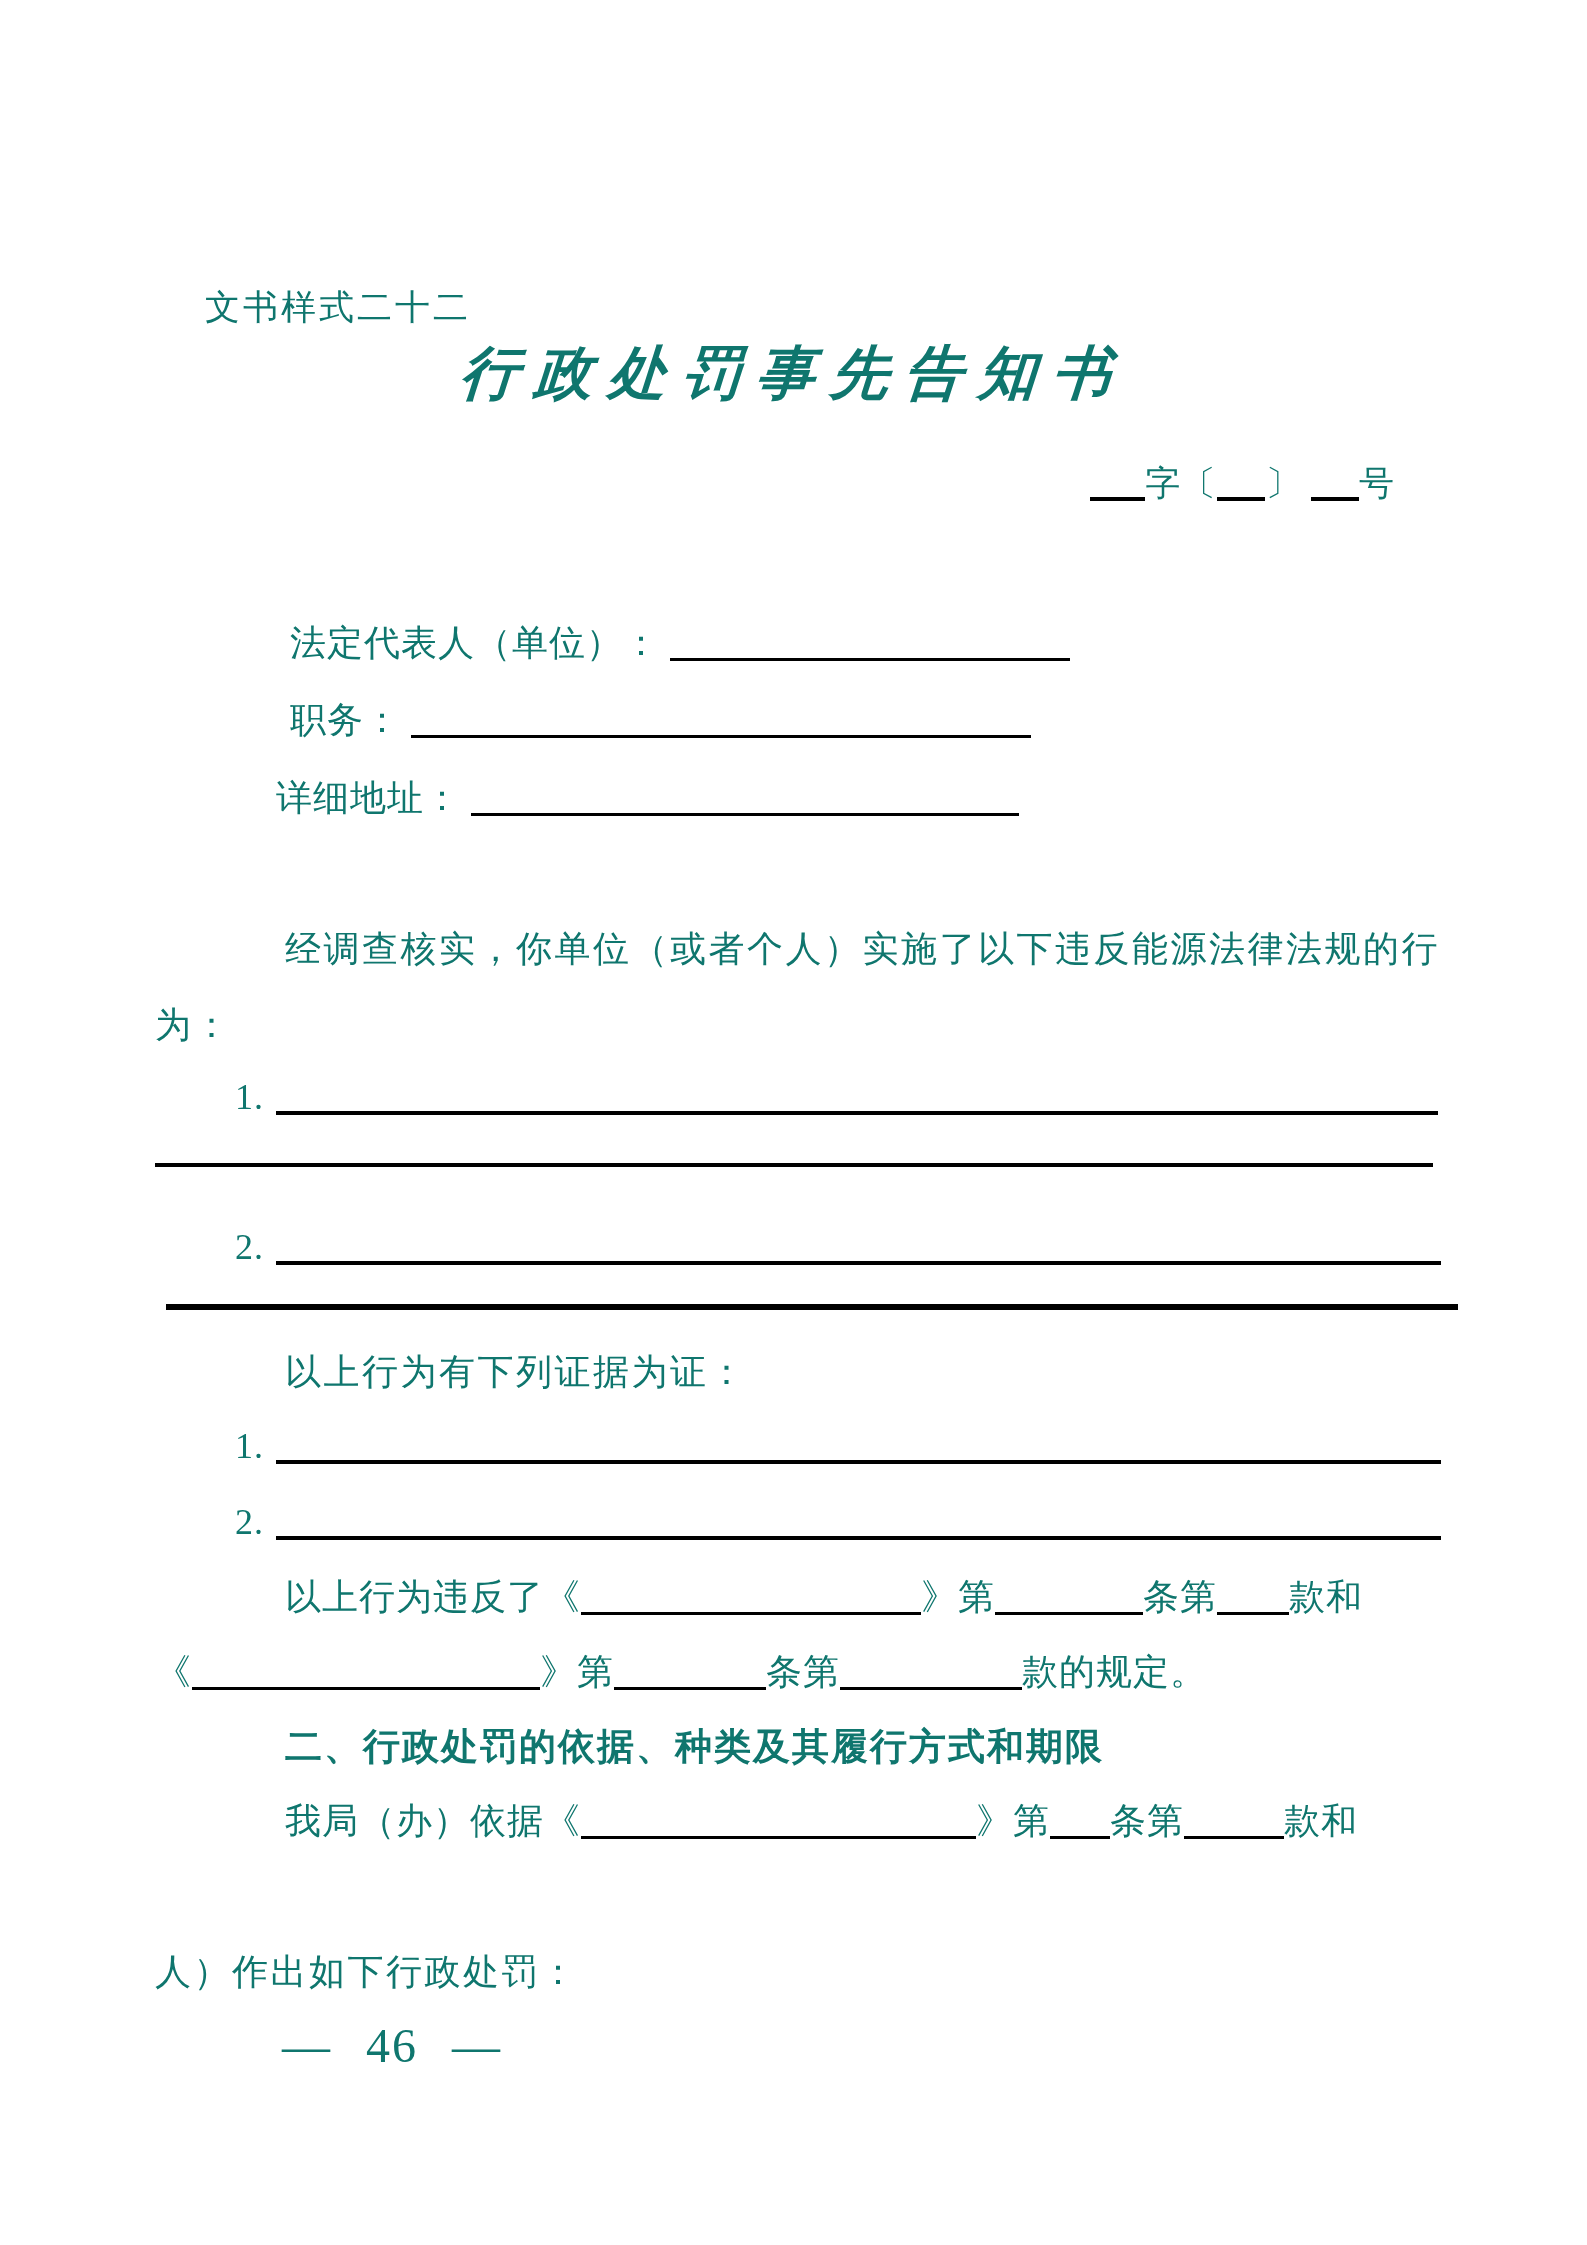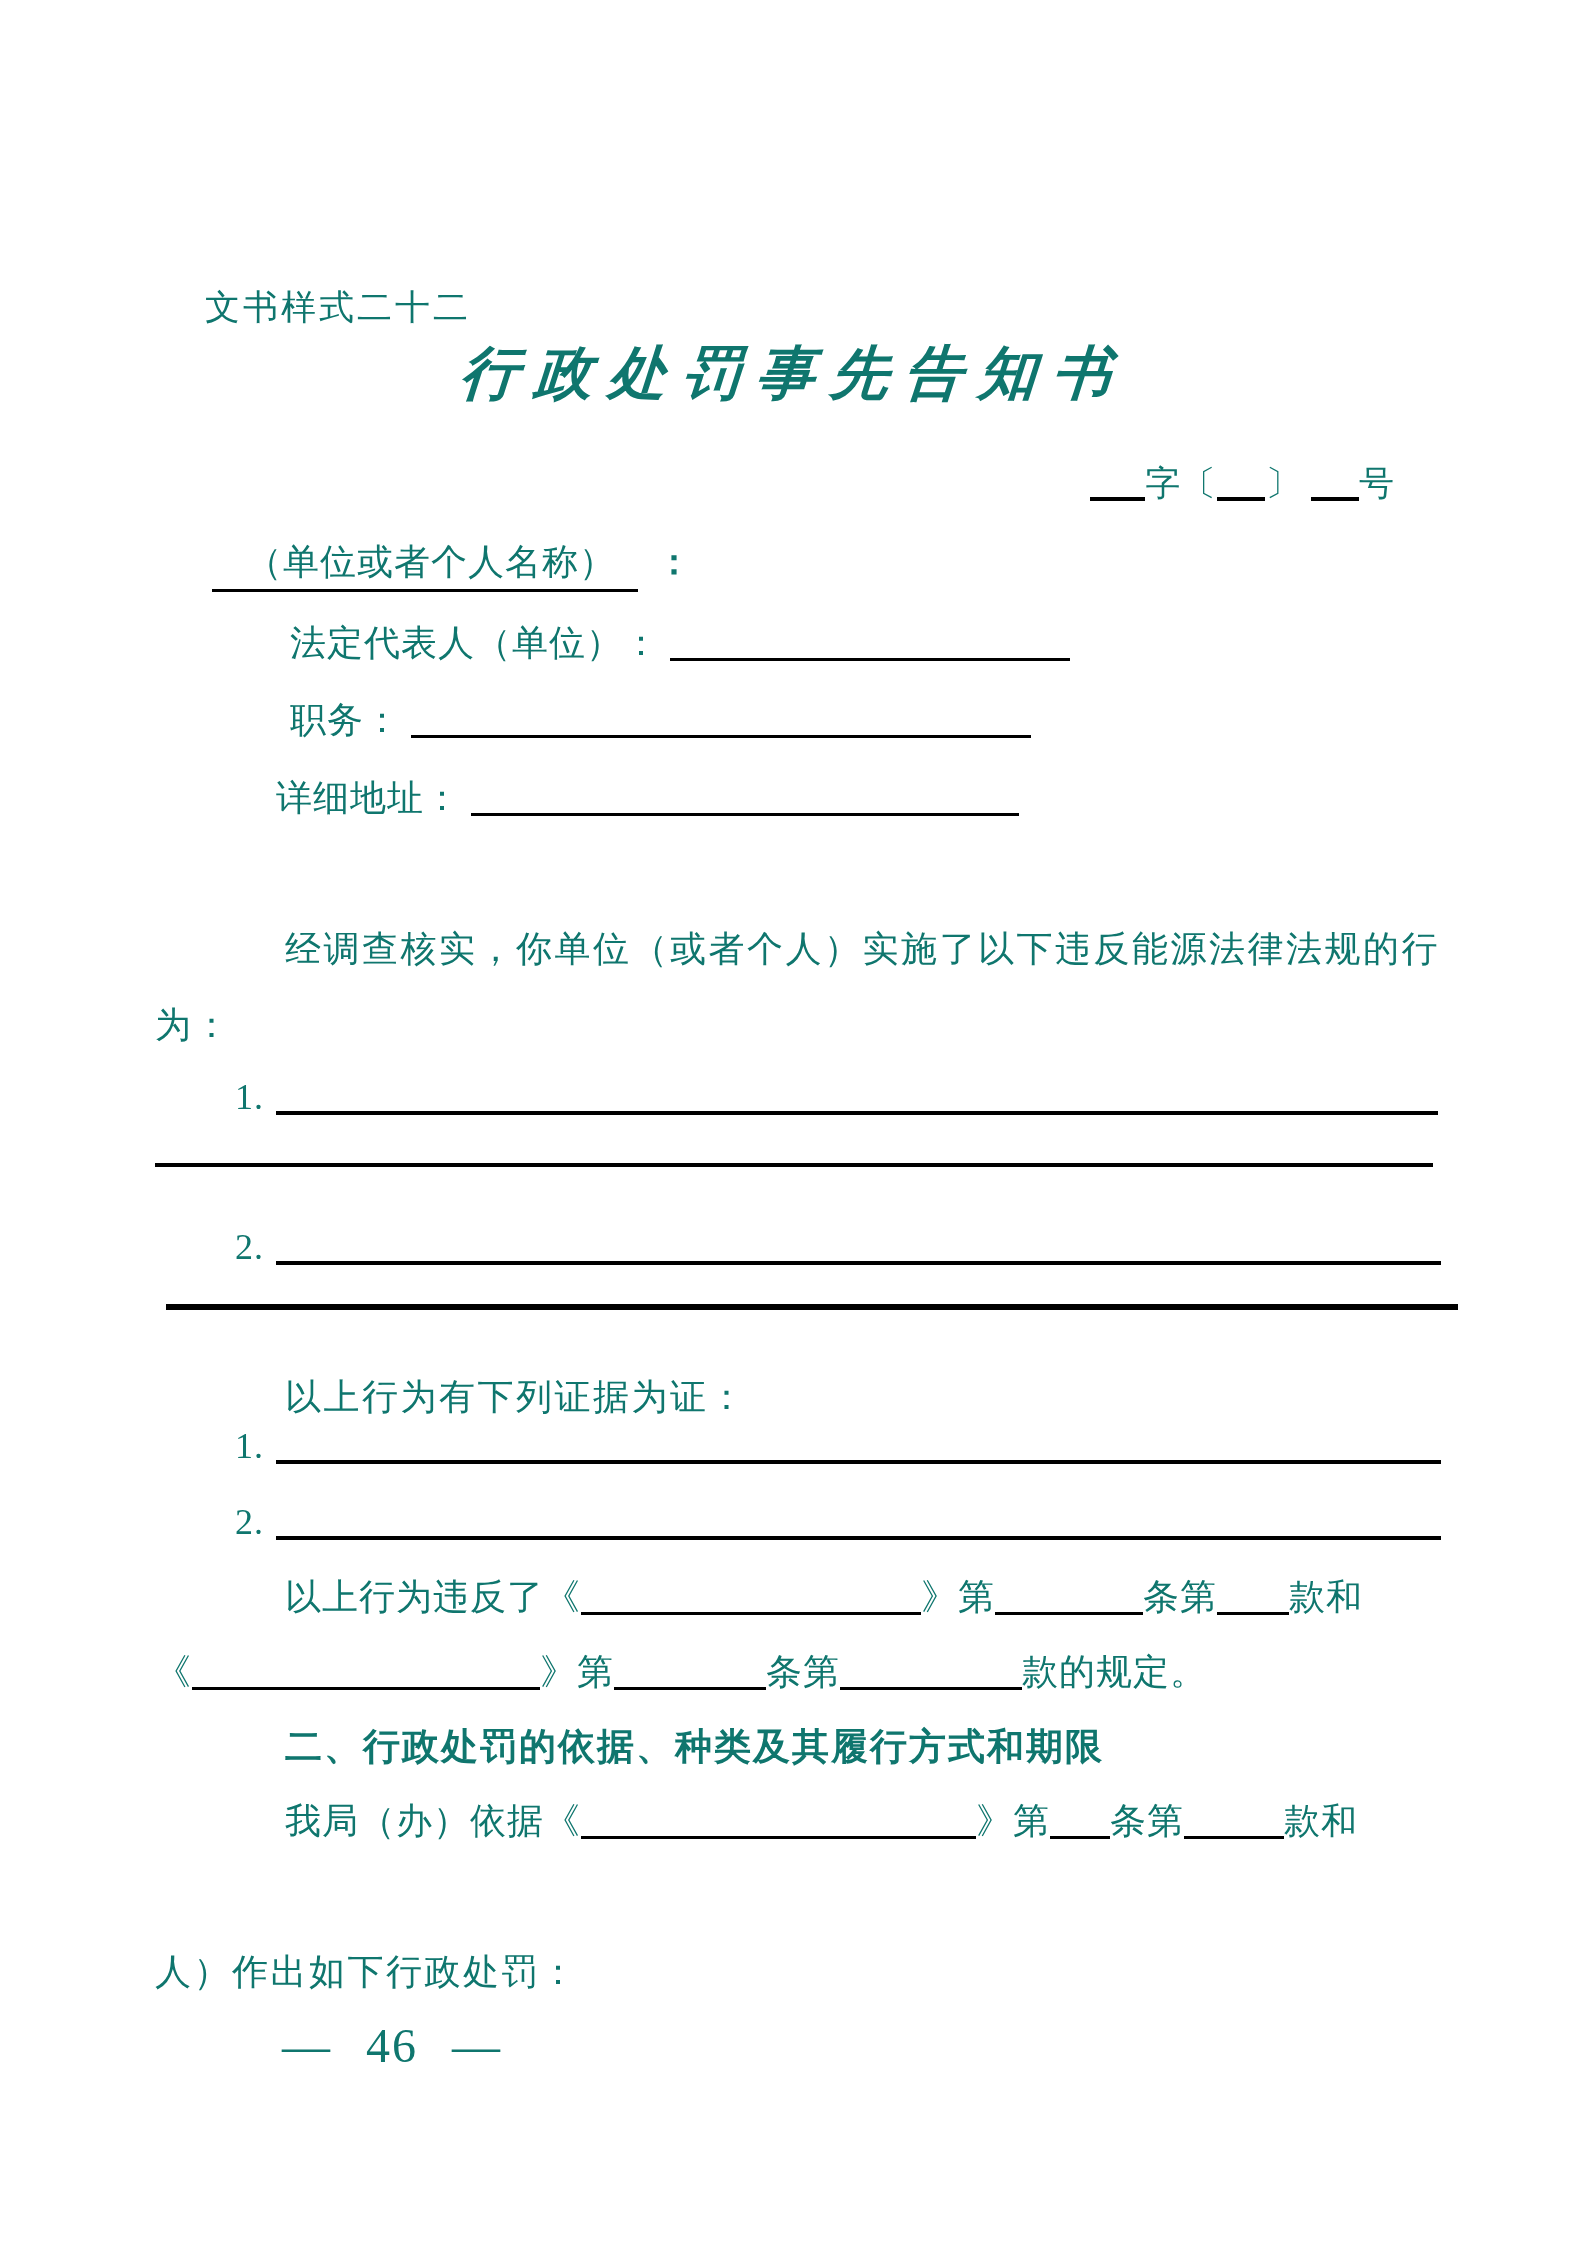--- a/index.html
+++ b/index.html
@@ -66,23 +66,20 @@
 
   <div class="row doc-label" style="left:205px;top:286px;">文书样式二十二</div>
 
   <div class="row title-row" style="top:338px;">行政处罚事先告知书</div>
 
   <div class="row num-line" style="right:192px;top:462px;">
     <span class="blank thick" style="width:55px;"></span><span>字</span><span>〔</span><span class="blank thick" style="width:48px;"></span><span>〕</span>
     <span class="blank thick" style="width:48px;"></span><span>号</span>
   </div>
 
-  <div class="row" style="left:212px;top:540px;">
-    <span class="u-name">（单位或者个人名称）</span><span class="colon-bold">：</span>
-  </div>
 
   <div class="row" style="left:290px;top:621px;">
     <span>法定代表人（单位）：</span>
     <span class="blank" style="width:400px;"></span>
   </div>
 
   <div class="row" style="left:290px;top:698px;">
     <span>职务：</span>
     <span class="blank" style="width:620px;"></span>
   </div>
@@ -99,21 +96,21 @@
   <div class="row" style="left:235px;top:1075px;">
     <span class="num">1.</span><span class="blank thick" style="width:1162px;"></span>
   </div>
   <div class="hline" style="left:155px;top:1163px;width:1278px;"></div>
 
   <div class="row" style="left:235px;top:1225px;">
     <span class="num">2.</span><span class="blank thick" style="width:1165px;"></span>
   </div>
   <div class="hline thick" style="left:166px;top:1304px;width:1292px;"></div>
 
-  <div class="row para" style="left:285px;top:1350px;margin-top:25px;">以上行为有下列证据为证：</div>
+  <div class="row para" style="left:285px;top:1350px;">以上行为有下列证据为证：</div>
 
   <div class="row" style="left:235px;top:1424px;">
     <span class="num">1.</span><span class="blank thick" style="width:1165px;"></span>
   </div>
 
   <div class="row" style="left:235px;top:1500px;">
     <span class="num">2.</span><span class="blank thick" style="width:1165px;"></span>
   </div>
 
   <div class="row" style="left:285px;top:1575px;">

